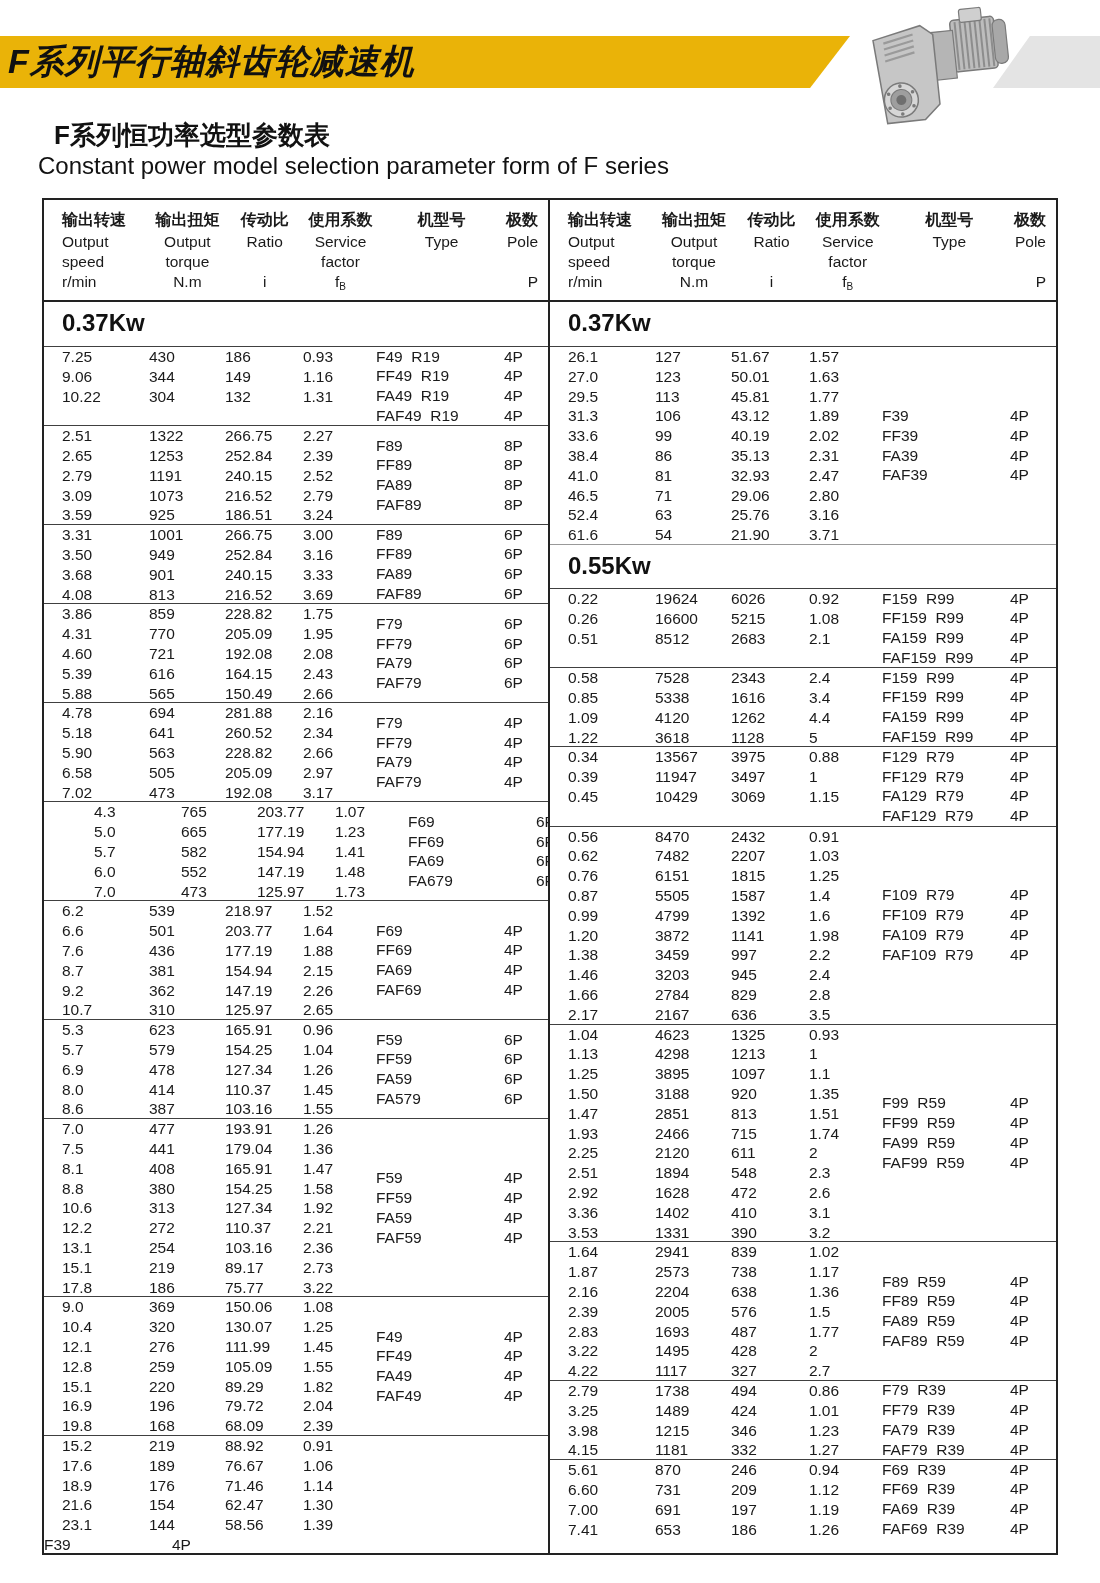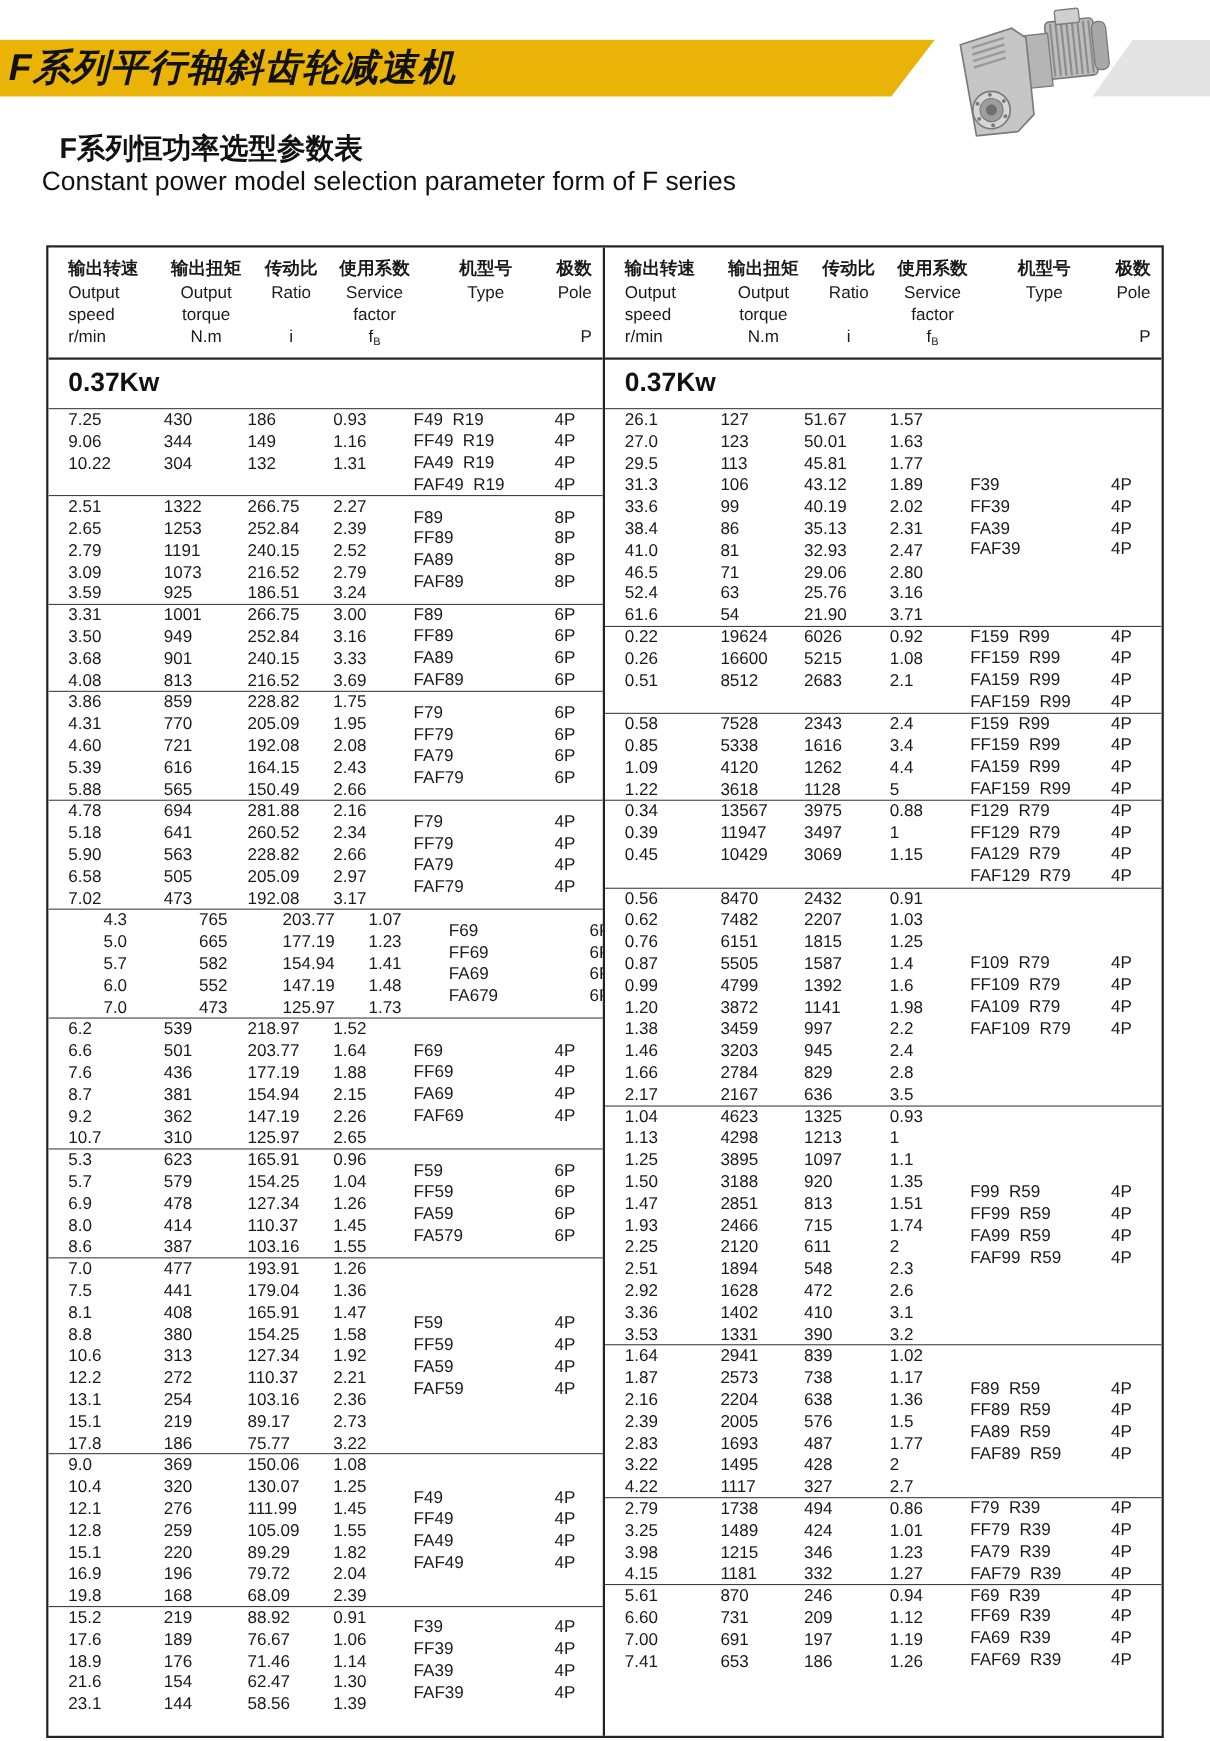--- a/index.html
+++ b/index.html
@@ -24,21 +24,21 @@
     position:absolute; top:36px; left:993px; width:107px; height:52px;
     background:#e4e4e4;
     clip-path:polygon(34.5% 0, 100% 0, 100% 100%, 0 100%);
   }
   .product-art { position:absolute; left:858px; top:4px; width:160px; height:124px; }
   
   .subtitle-cn { position:absolute; left:54px; top:118px; font-size:26px; font-weight:bold; color:#111; }
   .subtitle-en { position:absolute; left:38px; top:152px; font-size:24px; color:#111; }
   
   .param-table {
-    position:absolute; left:42px; top:223px; width:1016px; height:1357px;
+    position:absolute; left:42px; top:198px; width:1016px; height:1357px;
     border:2px solid #222; display:flex; background:#fff;
   }
   .half { width:506px; display:flex; flex-direction:column; overflow:hidden; }
   .half.left { border-right:2px solid #222; }
   .col-header {
     height:102px; border-bottom:2px solid #222;
     display:flex; padding:8px 0 0 18px; flex-shrink:0;
   }
   .hcell { display:flex; flex-direction:column; }
   .h-speed  { width:88px;  text-align:left;   }
@@ -694,21 +694,21 @@
             <div class="trow">
               <span class="tname">FA49</span>
               <span class="tpole">4P</span>
             </div>
             <div class="trow">
               <span class="tname">FAF49</span>
               <span class="tpole">4P</span>
             </div>
           </div>
         </div>
-        <div class="block" style="height: 99px;">
+        <div class="block" style="height: 99px; flex-direction: column;">
           <div class="nums">
             <div class="nrow">
               <span class="c0">15.2</span>
               <span class="c1">219</span>
               <span class="c2">88.92</span>
               <span class="c3">0.91</span>
             </div>
             <div class="nrow">
               <span class="c0">17.6</span>
               <span class="c1">189</span>
@@ -870,20 +870,21 @@
             <div class="trow">
               <span class="tname">FA39</span>
               <span class="tpole">4P</span>
             </div>
             <div class="trow">
               <span class="tname">FAF39</span>
               <span class="tpole">4P</span>
             </div>
           </div>
         </div>
+        <div class="power-header">0.55Kw</div>
         <div class="block" style="height: 79.2px;">
           <div class="nums">
             <div class="nrow">
               <span class="c0">0.22</span>
               <span class="c1">19624</span>
               <span class="c2">6026</span>
               <span class="c3">0.92</span>
             </div>
             <div class="nrow">
               <span class="c0">0.26</span>

